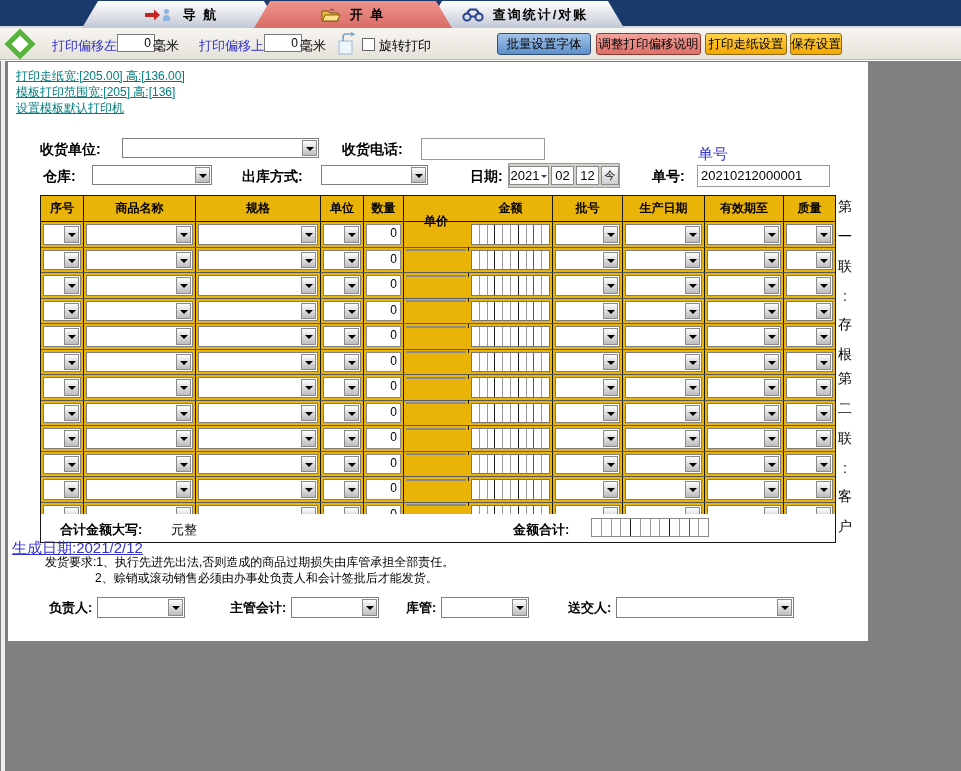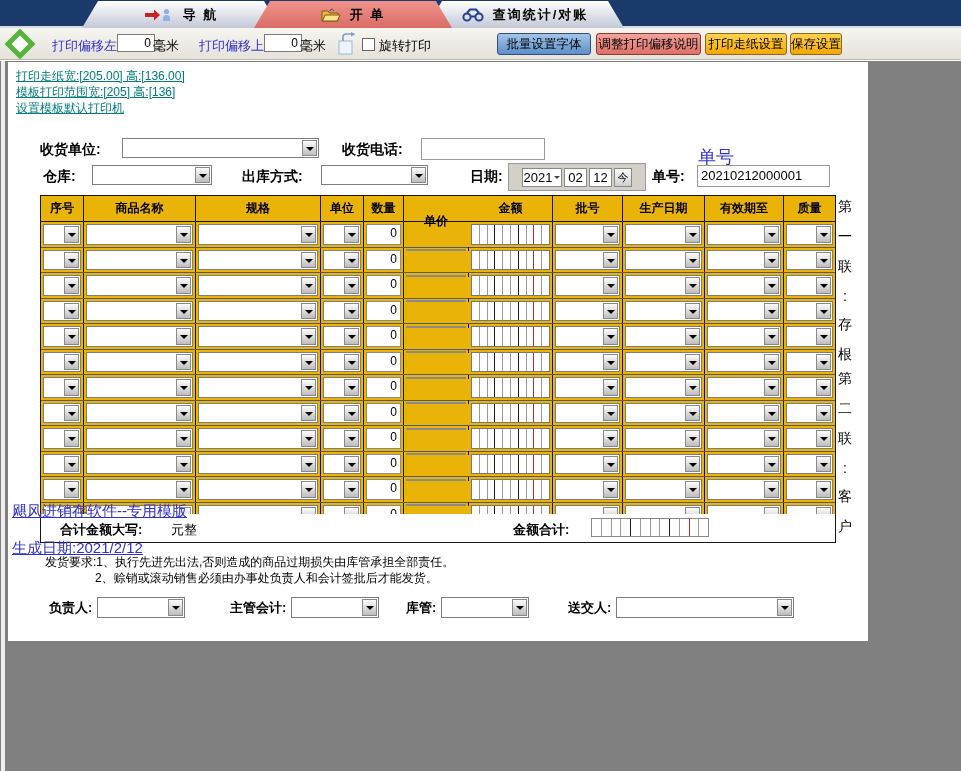--- a/index.html
+++ b/index.html
@@ -40,30 +40,30 @@
   .tb-btn.orange{background:linear-gradient(var(--btn-orange-1),var(--btn-orange-2));border:1px solid #8a6a1f;}
   
   .workspace{position:absolute;left:0;top:60px;width:961px;height:711px;background:#808080;border-top:1px solid #fff;box-sizing:border-box;}
   .splitter{position:absolute;left:1px;top:0;bottom:0;width:6px;box-shadow:inset 1px 0 0 #eee,inset 4px 0 0 #eee;}
   .document{position:absolute;left:8px;top:1px;width:860px;height:579px;background:#fff;}
   .print-links{position:absolute;left:8px;top:6px;font-size:12px;line-height:16px;color:var(--teal);}
   .print-links a{color:var(--teal);text-decoration:underline;display:block;cursor:pointer;}
   .doc-title{position:absolute;left:238px;top:22px;width:460px;text-align:center;
     font-size:27px;font-weight:bold;letter-spacing:2px;color:#000;white-space:nowrap;}
   .fld-label{position:absolute;font-size:14px;font-weight:bold;color:#000;white-space:nowrap;}
-  .hint-blue{position:absolute;font-size:18px;color:var(--link-blue);}
+  .hint-blue{position:absolute;font-size:15px;color:var(--link-blue);}
   .combo{position:relative;background:#fff;border:1px solid #7e7e7e;height:20px;box-sizing:border-box;}
   .combo-btn{position:absolute;right:1px;top:1px;bottom:1px;width:15px;
     background:linear-gradient(#fdfdfd,#bdbdbd);border:1px solid #8a8a8a;box-sizing:border-box;}
   .combo-btn::after{content:"";position:absolute;left:3px;top:6px;border:4px solid transparent;border-top-color:#000;}
   .abs{position:absolute;}
   .txt-input{background:#fff;border:1px solid #9a9a9a;box-sizing:border-box;font-size:13px;padding:0 3px;line-height:20px;}
   
   .date-group{position:absolute;left:500px;top:101px;height:25px;background:#d4d0c8;border:1px solid #9a9a9a;
-    display:flex;align-items:center;gap:2px;padding:13px;box-sizing:border-box;}
+    display:flex;align-items:center;gap:2px;padding:0;box-sizing:border-box;}
   .date-box{background:#fff;border:1px solid #8a8a8a;height:19px;font-size:13px;display:flex;align-items:center;justify-content:center;box-sizing:border-box;}
   .date-box.year{width:40px;gap:2px;}
   .date-box.year::after{content:"";border:3px solid transparent;border-top-color:#444;margin-top:4px;}
   .date-box.mon,.date-box.day{width:23px;}
   .today-btn{width:18px;height:19px;font-size:11px;display:flex;align-items:center;justify-content:center;
     background:linear-gradient(#fbfbfb,#cfcfcf);border:1px solid #8a8a8a;box-sizing:border-box;}
   
   .grid{position:absolute;left:32px;top:133px;width:796px;border:1px solid #161616;box-sizing:border-box;background:#eab308;}
   .grid-head{display:flex;height:25px;border-bottom:1px solid #161616;}
   .th{display:flex;align-items:center;justify-content:center;font-size:12px;font-weight:bold;
@@ -1010,21 +1010,20 @@
       </div>
     <div class="vtext" style="top:308px">
         <span>第</span>
         <span>二</span>
         <span>联</span>
         <span>:</span>
         <span>客</span>
         <span>户</span>
       </div>
 
-    <a class="big-link" style="left:4px;top:440px">飓风进销存软件--专用模版</a>
     <a class="big-link" style="left:4px;top:477px">生成日期:2021/2/12</a>
     <div class="note-line" style="left:37px;top:492px">发货要求:1、执行先进先出法,否则造成的商品过期损失由库管承担全部责任。</div>
     <div class="note-line" style="left:87px;top:508px">2、赊销或滚动销售必须由办事处负责人和会计签批后才能发货。</div>
 
     <div class="sig-group" style="left:41px">
       <span class="slabel">负责人:</span>
       <div class="combo" style="width:88px">
           <span class="combo-btn"></span>
         </div>
     </div>

